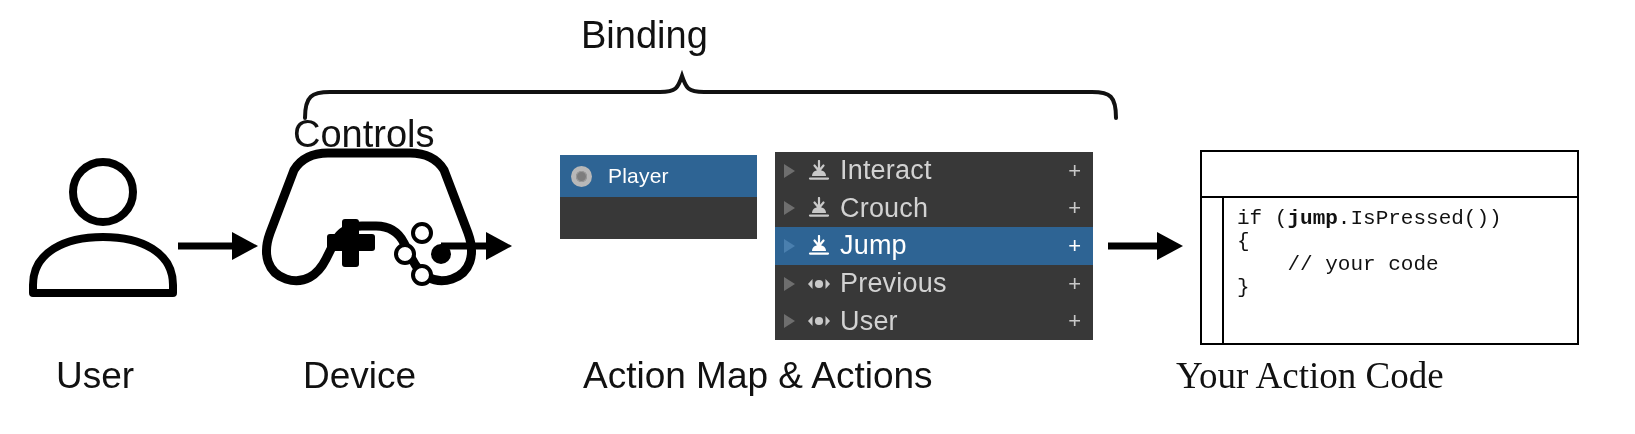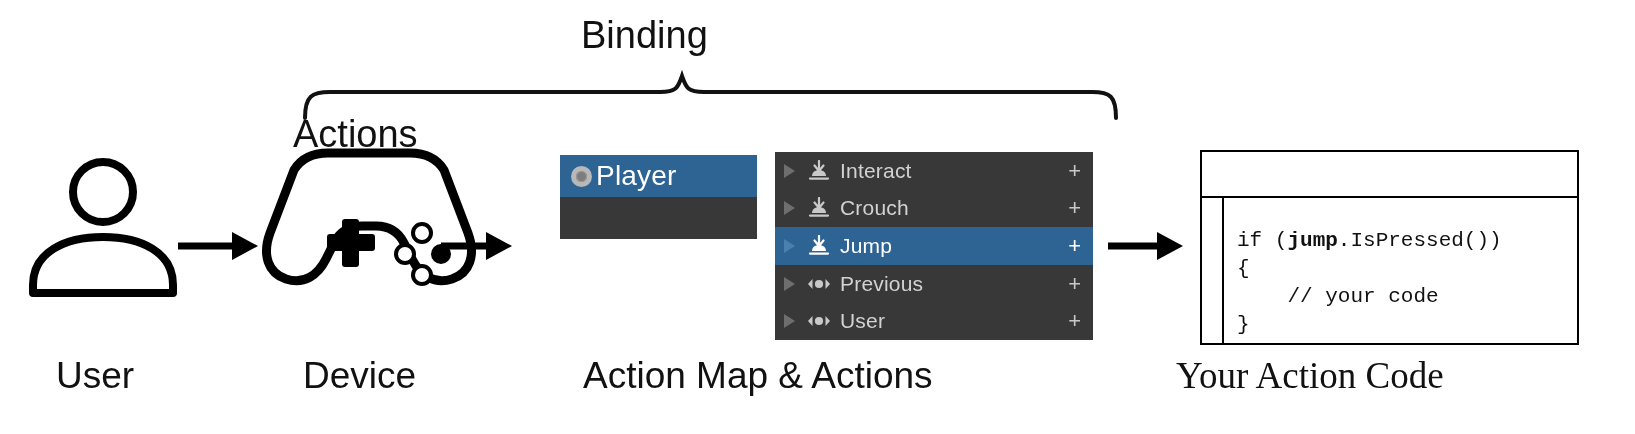--- a/index.html
+++ b/index.html
@@ -37,21 +37,21 @@
     position:absolute;
     left:560px;top:155px;width:197px;height:84px;
     background:#383838;
   }
   .map-row{
     height:42px;display:flex;align-items:center;
     padding-left:11px;box-sizing:border-box;
   }
   .map-row.selected{background:#2e6494;}
   .map-row .map-label{
-    font-size:28px;color:#dcdcdc;margin-left:4px;letter-spacing:.2px;
+    font-size:21px;color:#dcdcdc;margin-left:16px;letter-spacing:.2px;
   }
   .map-row.selected .map-label{color:#ffffff;}
 
   .asset-icon{
     width:21px;height:21px;border-radius:50%;
     background:#b8b8b8;
     display:flex;align-items:center;justify-content:center;
     box-sizing:border-box;
     flex:0 0 auto;
   }
@@ -75,21 +75,21 @@
   .act-tri{
     width:0;height:0;flex:0 0 auto;
     border-left:11px solid #6e6e6e;
     border-top:7px solid transparent;
     border-bottom:7px solid transparent;
     margin-right:12px;
   }
   .action-row.selected .act-tri{border-left-color:#4a7fae;}
   .act-ico{width:24px;height:22px;flex:0 0 auto;margin-right:9px;}
   .act-label{
-    font-size:21px;color:#d2d2d2;white-space:nowrap;letter-spacing:.2px;
+    font-size:27px;color:#d2d2d2;white-space:nowrap;letter-spacing:.2px;
   }
   .action-row.selected .act-label{color:#ffffff;}
   .act-plus{
     margin-left:auto;font-size:22px;color:#c8c8c8;line-height:1;
     font-weight:400;
   }
   .action-row.selected .act-plus{color:#ffffff;}
 
   
   .code-window{
@@ -99,23 +99,23 @@
   .code-titlebar{
     height:46px;border-bottom:2px solid #000;box-sizing:border-box;background:#fff;
   }
   .code-body{display:flex;height:calc(100% - 46px);}
   .code-gutter{
     width:22px;flex:0 0 auto;border-right:2px solid #000;box-sizing:border-box;background:#fff;
   }
   .code-text{
     flex:1 1 auto;
     font-family:"Liberation Mono","DejaVu Sans Mono",monospace;
-    font-size:21px;line-height:28px;
+    font-size:21px;line-height:23px;
     padding:9px 0 0 13px;box-sizing:border-box;
-    color:#111;white-space:pre;margin-top:20px;
+    color:#111;white-space:pre;
   }
   .code-text b{font-weight:700;}
 </style>
 </head>
 <body>
 
 <div class="stage">
 
   <svg class="art" viewBox="0 0 1635 434">
 
@@ -176,21 +176,21 @@
     </g>
 
     <g>
       <line x1="1108" y1="246" x2="1163" y2="246" stroke="#000" stroke-width="7"></line>
       <path d="M1183,246 L1157,232 L1157,260 Z" fill="#000"></path>
     </g>
   </svg>
 
   <div class="brace-label" style="left:581px;top:16px;">Binding</div>
 
-  <div class="brace-label" style="left:293px;top:115px;">Actions</div>
+  <div class="brace-label" style="left:293px;top:115px;">Controls</div>
 
   <div class="actionmap-panel">
     <div class="map-row selected">
       <span class="asset-icon"></span>
       <span class="map-label">Player</span>
     </div>
   </div>
 
   <div class="actions-panel">
 

